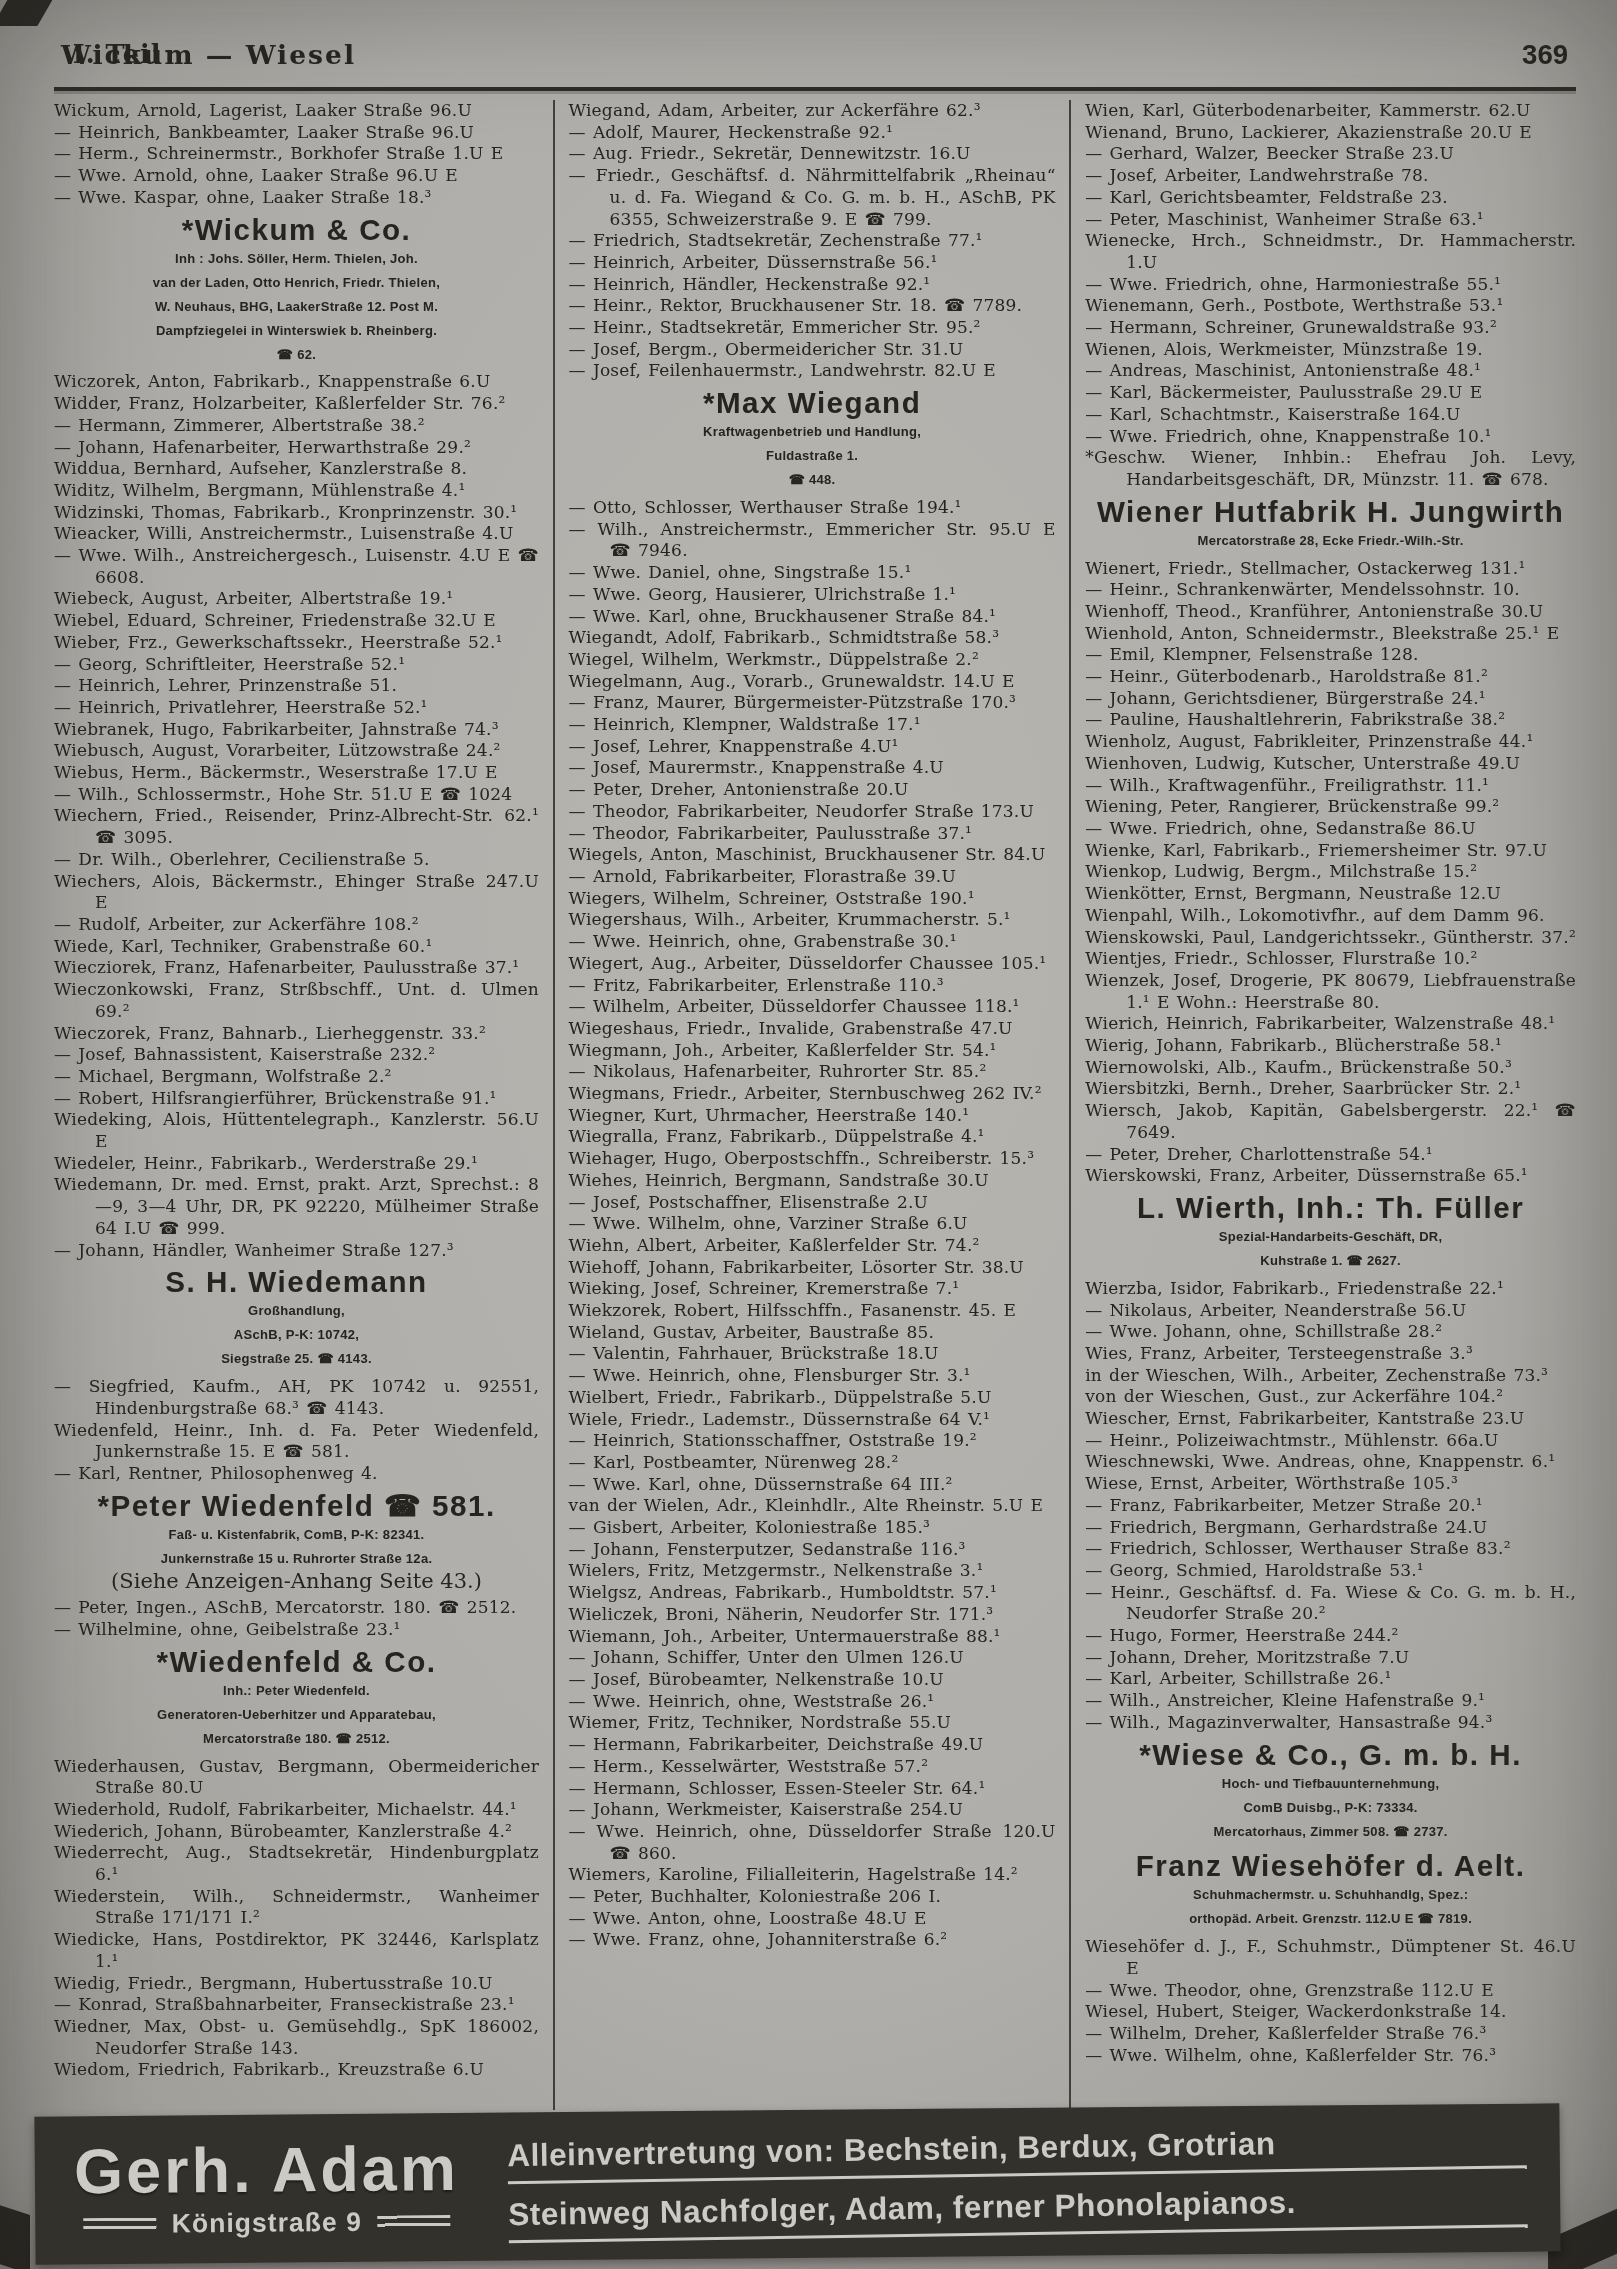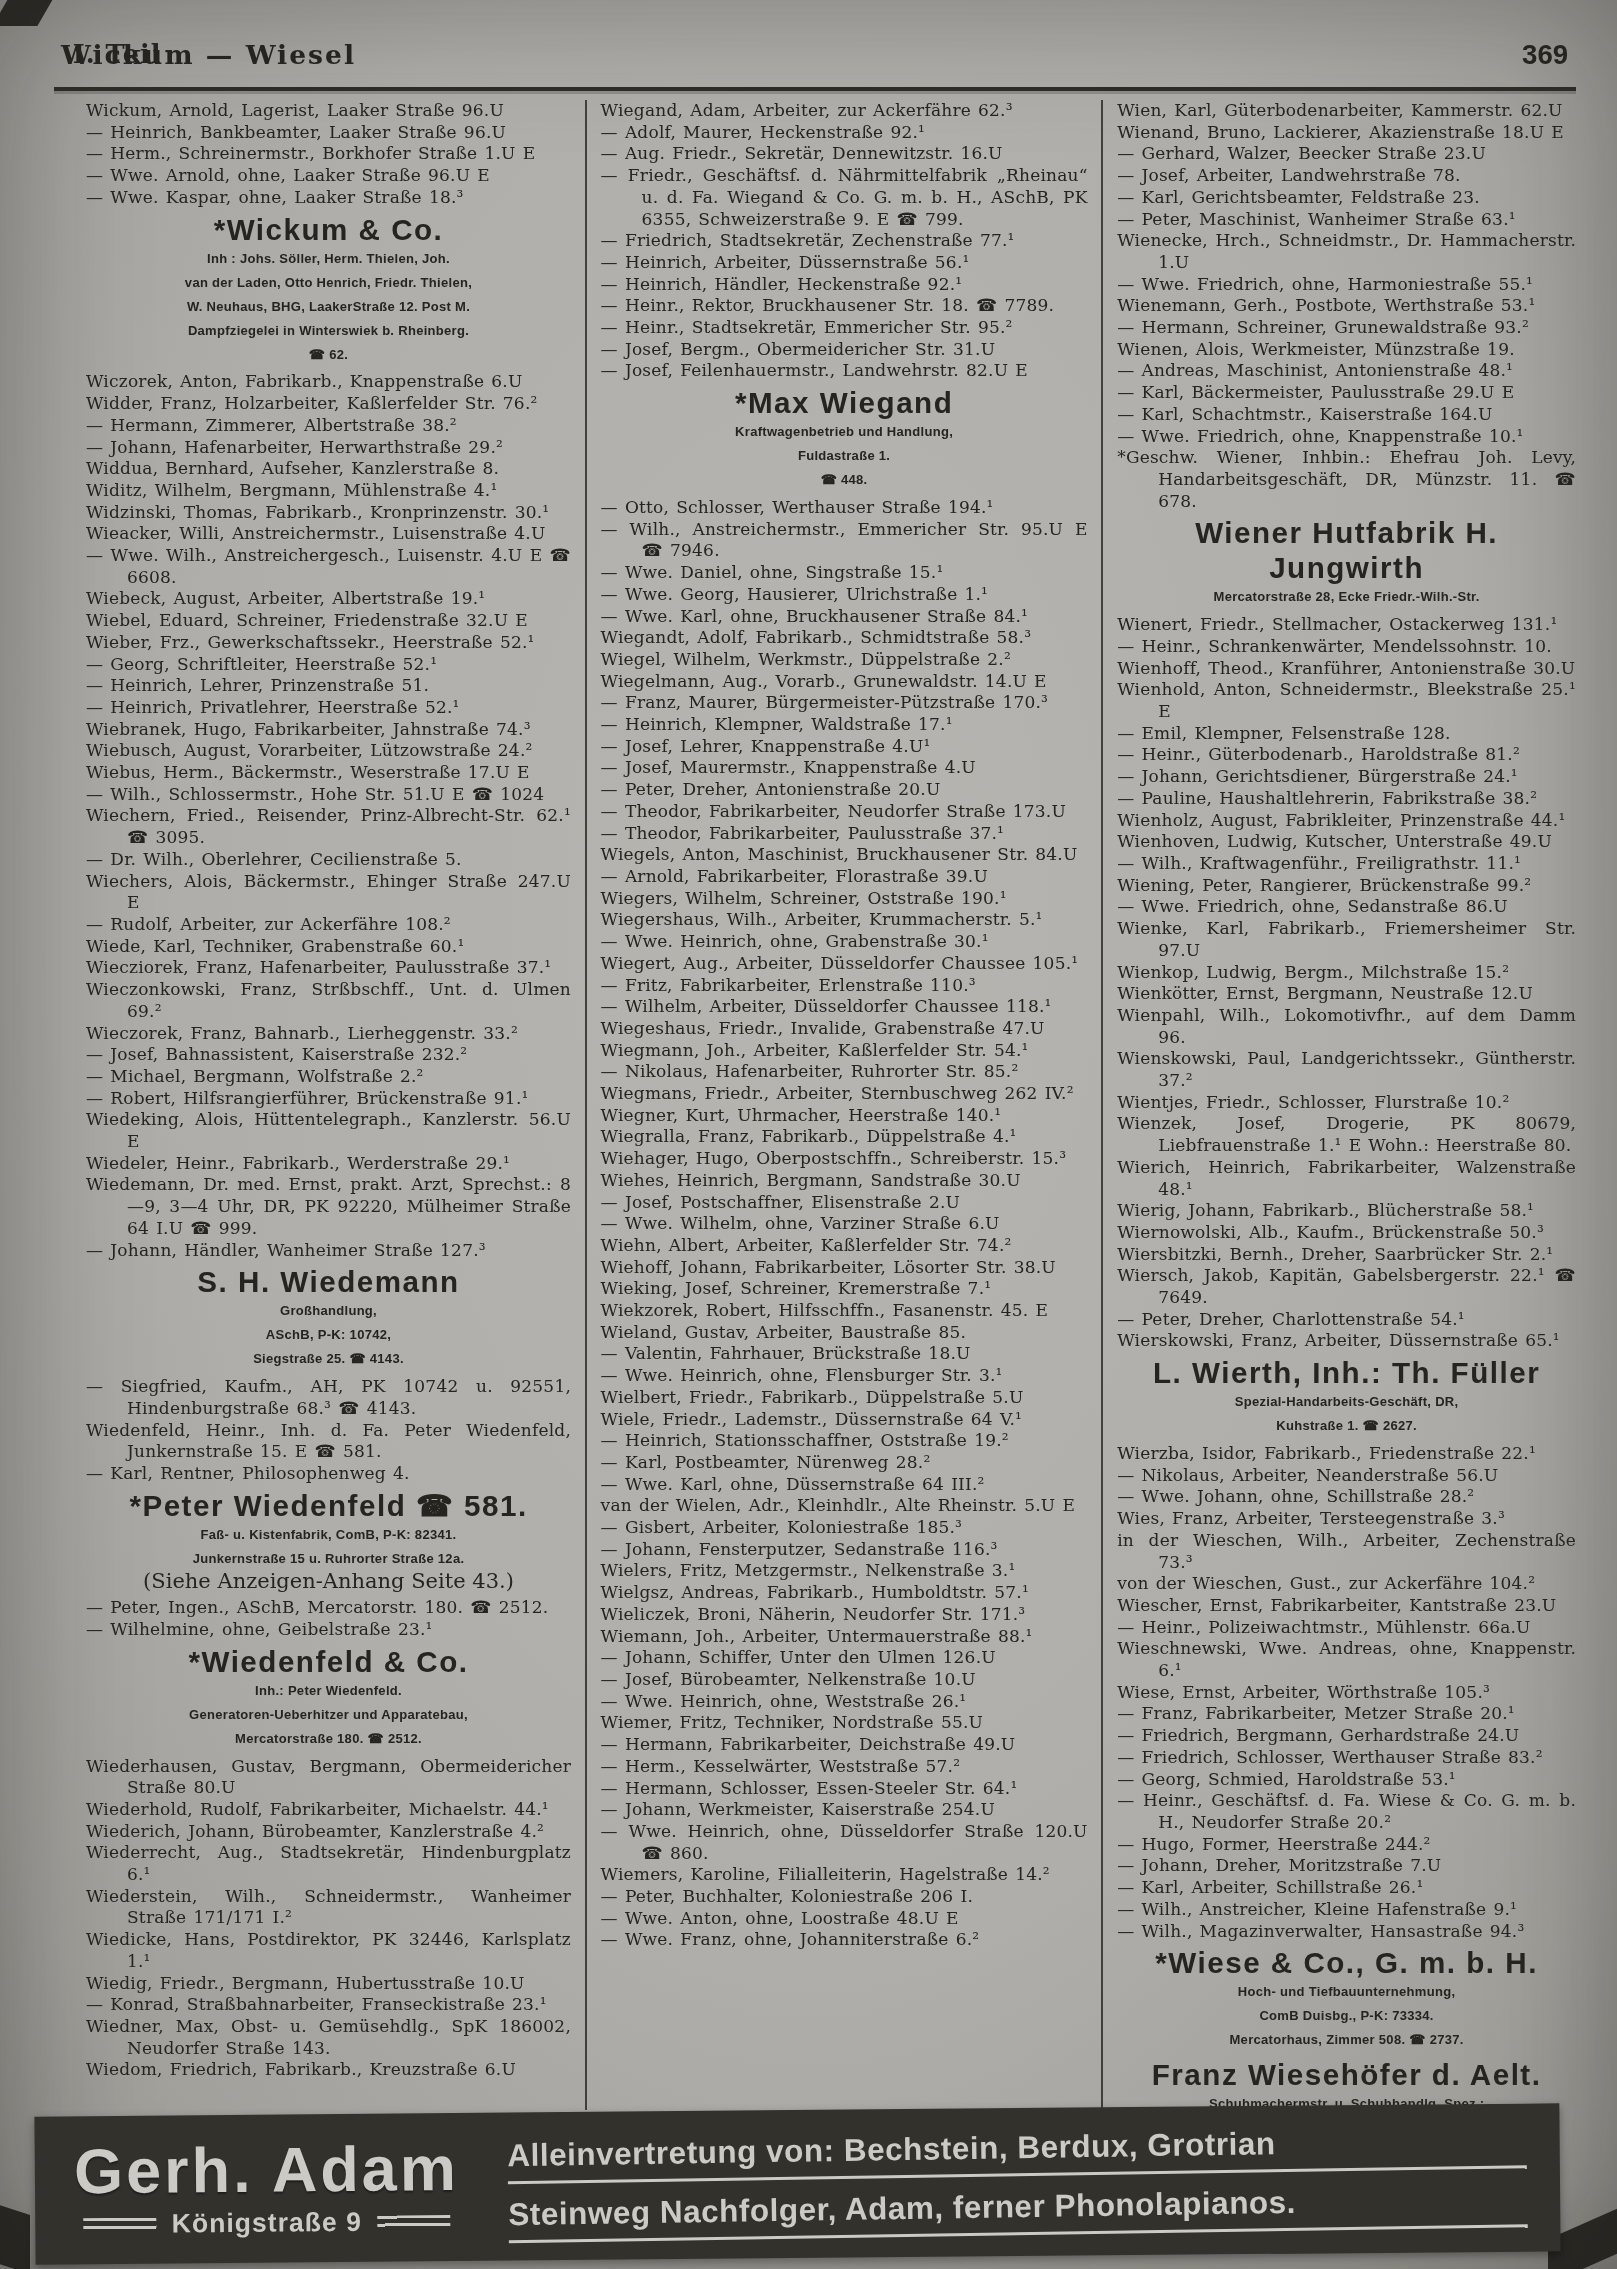--- a/index.html
+++ b/index.html
@@ -11,21 +11,21 @@
   .a1{left:0;top:0;width:45px;height:25.6px;transform:skewX(-30deg);}
   .a2{left:0;bottom:0;width:29.6px;height:59px;transform:skewY(18deg);}
   .a3{right:0;bottom:0;width:69px;height:45px;transform:skewY(-24deg);}
   .hdr{position:absolute;top:39px;left:61px;right:45px;height:41px;font-weight:bold;}
   .h-left{position:absolute;left:11.8px;top:0;font-size:25.6px;letter-spacing:1px;}
   .h-center{position:absolute;left:0;right:0;text-align:left;top:0;font-size:26.6px;letter-spacing:2px;}
   .h-right{position:absolute;right:3.9px;top:0;font-size:27.6px;font-family:"Liberation Sans",sans-serif;}
   .hrule{position:absolute;top:87px;left:54px;right:41px;height:3.9px;background:#2c2b26;
     box-shadow:0 3px 0 rgba(44,43,38,.25);}
   .cols{position:absolute;top:100px;left:54px;right:41px;height:2010px;display:flex;overflow:hidden;}
-  .col{width:485px;overflow:hidden;height:100%;margin-left:32px;}
+  .col{width:485px;overflow:hidden;height:100%;}
   .col + .col{border-left:2px solid rgba(38,37,32,.8);padding-left:13.8px;margin-left:13.8px;width:487px;}
   .col:last-child{flex:1;}
   .entry{font-size:17px;line-height:21.7px;text-align:justify;letter-spacing:0.2px;
     word-spacing:1.5px;padding-left:41px;text-indent:-41px;}
   .block{margin:3px 0 4.9px;text-align:center;}
   .bl-xl{font-family:"Liberation Sans",sans-serif;font-weight:bold;font-size:29.6px;line-height:35px;letter-spacing:1.5px;}
   .bl-b{font-family:"Liberation Sans",sans-serif;font-weight:bold;font-size:13px;line-height:24px;letter-spacing:0.3px;}
   .bl-s{font-size:21px;line-height:21.7px;}
   .ad{position:absolute;left:35px;right:57px;top:2110px;height:148px;background:#32312c;
     transform:rotate(-.5deg);display:flex;align-items:center;color:#cbcac4;
@@ -218,21 +218,21 @@
         <div class="entry">— Hermann, Schlosser, Essen-Steeler Str. 64.¹</div>
         <div class="entry">— Johann, Werkmeister, Kaiserstraße 254.U</div>
         <div class="entry">— Wwe. Heinrich, ohne, Düsseldorfer Straße 120.U ☎ 860.</div>
         <div class="entry">Wiemers, Karoline, Filialleiterin, Hagelstraße 14.²</div>
         <div class="entry">— Peter, Buchhalter, Koloniestraße 206 I.</div>
         <div class="entry">— Wwe. Anton, ohne, Loostraße 48.U E</div>
         <div class="entry">— Wwe. Franz, ohne, Johanniterstraße 6.²</div>
       </div>
     <div class="col">
         <div class="entry">Wien, Karl, Güterbodenarbeiter, Kammerstr. 62.U</div>
-        <div class="entry">Wienand, Bruno, Lackierer, Akazienstraße 18.U E</div>
+        <div class="entry">Wienand, Bruno, Lackierer, Akazienstraße 20.U E</div>
         <div class="entry">— Gerhard, Walzer, Beecker Straße 23.U</div>
         <div class="entry">— Josef, Arbeiter, Landwehrstraße 78.</div>
         <div class="entry">— Karl, Gerichtsbeamter, Feldstraße 23.</div>
         <div class="entry">— Peter, Maschinist, Wanheimer Straße 63.¹</div>
         <div class="entry">Wienecke, Hrch., Schneidmstr., Dr. Hammacherstr. 1.U</div>
         <div class="entry">— Wwe. Friedrich, ohne, Harmoniestraße 55.¹</div>
         <div class="entry">Wienemann, Gerh., Postbote, Werthstraße 53.¹</div>
         <div class="entry">— Hermann, Schreiner, Grunewaldstraße 93.²</div>
         <div class="entry">Wienen, Alois, Werkmeister, Münzstraße 19.</div>
         <div class="entry">— Andreas, Maschinist, Antonienstraße 48.¹</div>

